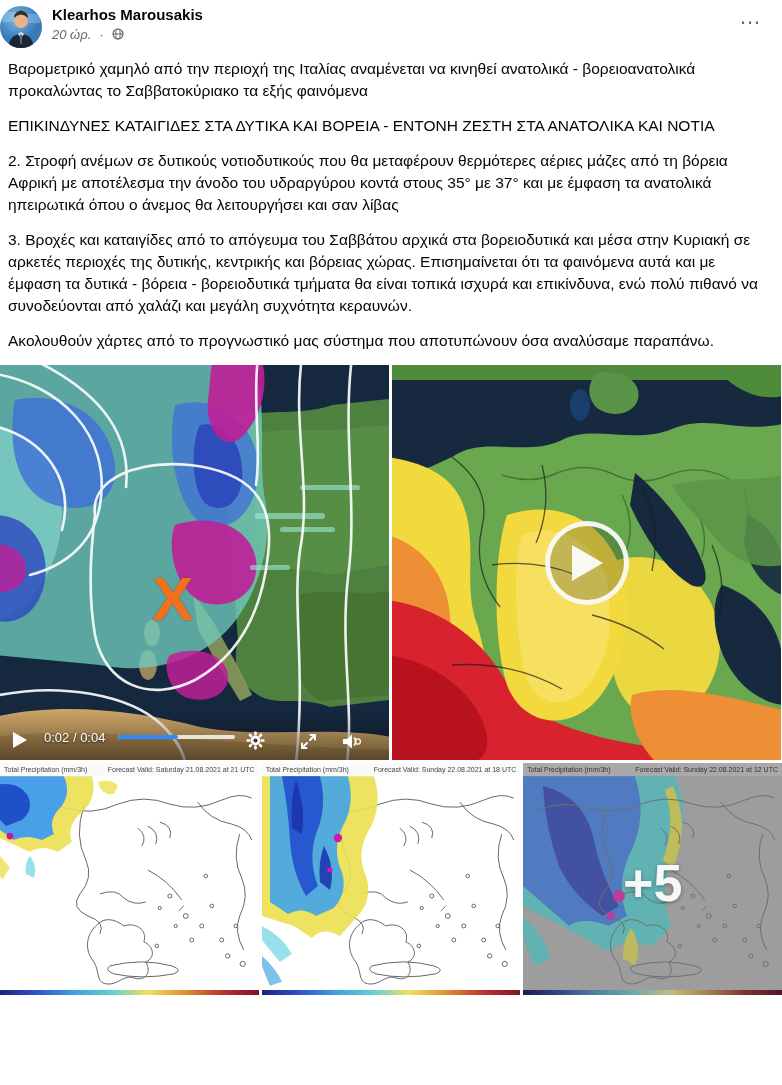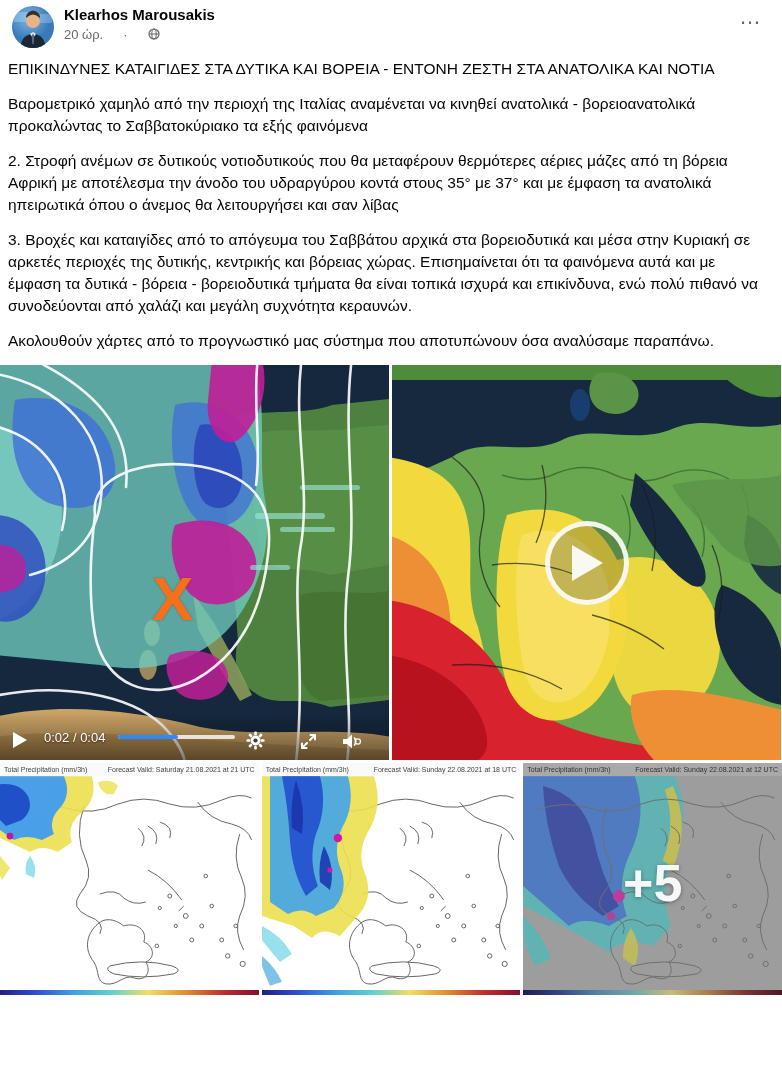--- a/index.html
+++ b/index.html
@@ -1,24 +1,24 @@
 <!DOCTYPE html>
 <html><head>
 <meta charset="utf-8">
 <style>
   * { margin:0; padding:0; box-sizing:border-box; }
   html,body { width:782px; background:#fff; font-family:"Liberation Sans", sans-serif; }
   body { height:1085px; overflow:hidden; color:#050505; }
 
   
-  .post-header { display:flex; align-items:flex-start; padding:6px 10px 4px 12px; }
+  .post-header { display:flex; align-items:flex-start; padding:6px 10px 4px 0; }
   .avatar { width:42px; height:42px; border-radius:50%; overflow:hidden; flex:0 0 42px; cursor:pointer; }
   .header-meta { margin-left:10px; flex:1; }
   .author { font-size:15px; font-weight:bold; color:#050505; line-height:1.25; cursor:pointer; }
-  .sub-row { display:flex; align-items:center; gap:20px; margin-top:2px; color:#65676b; font-size:13px; }
+  .sub-row { display:flex; align-items:center; gap:8px; margin-top:2px; color:#65676b; font-size:13px;font-style:italic; }
   .menu-btn { color:#606770; font-size:22px; letter-spacing:1px; line-height:10px; padding:6px 10px; cursor:pointer; user-select:none; }
 
   
   .post-text { padding:6px 10px 0 8px; font-size:15.5px; line-height:1.42; }
   .post-text p { margin:0 0 13px 0; }
 
   
   .video-row { display:flex; gap:3px; margin-top:4px; background:#fff; }
   .video-pane { position:relative; width:389px; height:395px; overflow:hidden; background:#16293f; cursor:pointer; }
   .video-pane svg.scene { position:absolute; inset:0; display:block; }
@@ -85,22 +85,22 @@
         <circle cx="6" cy="6" r="5" fill="none" stroke="#65676b" stroke-width="1.2"></circle>
         <ellipse cx="6" cy="6" rx="2.2" ry="5" fill="none" stroke="#65676b" stroke-width="1"></ellipse>
         <line x1="1" y1="6" x2="11" y2="6" stroke="#65676b" stroke-width="1"></line>
       </svg>
     </div>
   </div>
   <div class="menu-btn">…</div>
 </div>
 
 <div class="post-text">
+  <p>Βαρομετρικό χαμηλό από την περιοχή της Ιταλίας αναμένεται να κινηθεί ανατολικά - βορειοανατολικά προκαλώντας το Σαββατοκύριακο τα εξής φαινόμενα</p>
   <p>ΕΠΙΚΙΝΔΥΝΕΣ ΚΑΤΑΙΓΙΔΕΣ ΣΤΑ ΔΥΤΙΚΑ ΚΑΙ ΒΟΡΕΙΑ - ΕΝΤΟΝΗ ΖΕΣΤΗ ΣΤΑ ΑΝΑΤΟΛΙΚΑ ΚΑΙ ΝΟΤΙΑ</p>
-  <p>Βαρομετρικό χαμηλό από την περιοχή της Ιταλίας αναμένεται να κινηθεί ανατολικά - βορειοανατολικά προκαλώντας το Σαββατοκύριακο τα εξής φαινόμενα</p>
   <p>2. Στροφή ανέμων σε δυτικούς νοτιοδυτικούς που θα μεταφέρουν θερμότερες αέριες μάζες από τη βόρεια Αφρική με αποτέλεσμα την άνοδο του υδραργύρου κοντά στους 35° με 37° και με έμφαση τα ανατολικά ηπειρωτικά όπου ο άνεμος θα λειτουργήσει και σαν λίβας</p>
   <p>3. Βροχές και καταιγίδες από το απόγευμα του Σαββάτου αρχικά στα βορειοδυτικά και μέσα στην Κυριακή σε αρκετές περιοχές της δυτικής, κεντρικής και βόρειας χώρας. Επισημαίνεται ότι τα φαινόμενα αυτά και με έμφαση τα δυτικά - βόρεια - βορειοδυτικά τμήματα θα είναι τοπικά ισχυρά και επικίνδυνα, ενώ πολύ πιθανό να συνοδεύονται από χαλάζι και μεγάλη συχνότητα κεραυνών.</p>
   <p>Ακολουθούν χάρτες από το προγνωστικό μας σύστημα που αποτυπώνουν όσα αναλύσαμε παραπάνω.</p>
 </div>
 
 <div class="video-row">
 
   <div class="video-pane">
     <svg class="scene" width="389" height="395" viewBox="0 0 389 395">
       <rect width="389" height="395" fill="#16283e"></rect>

